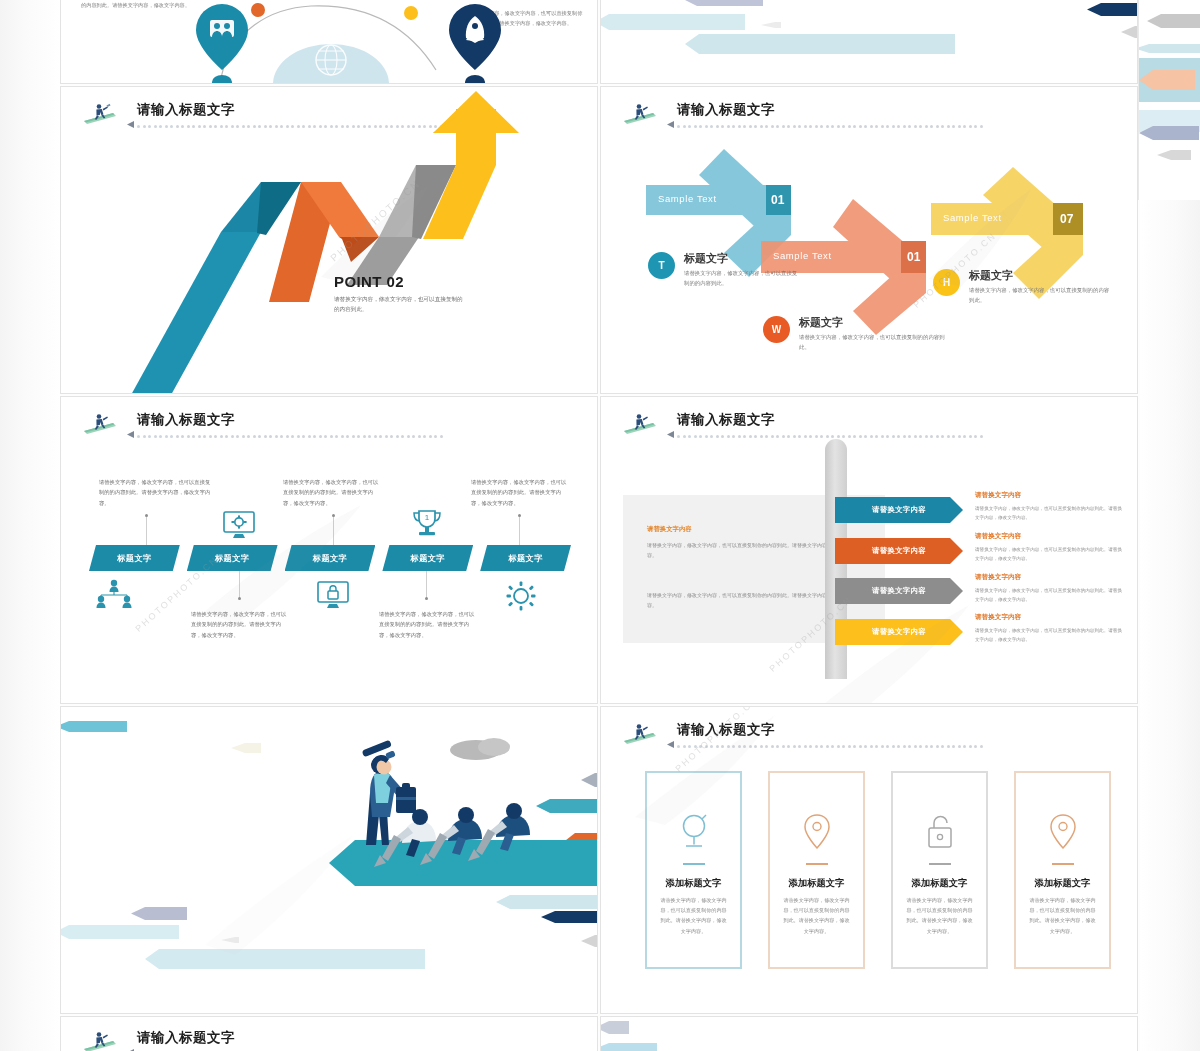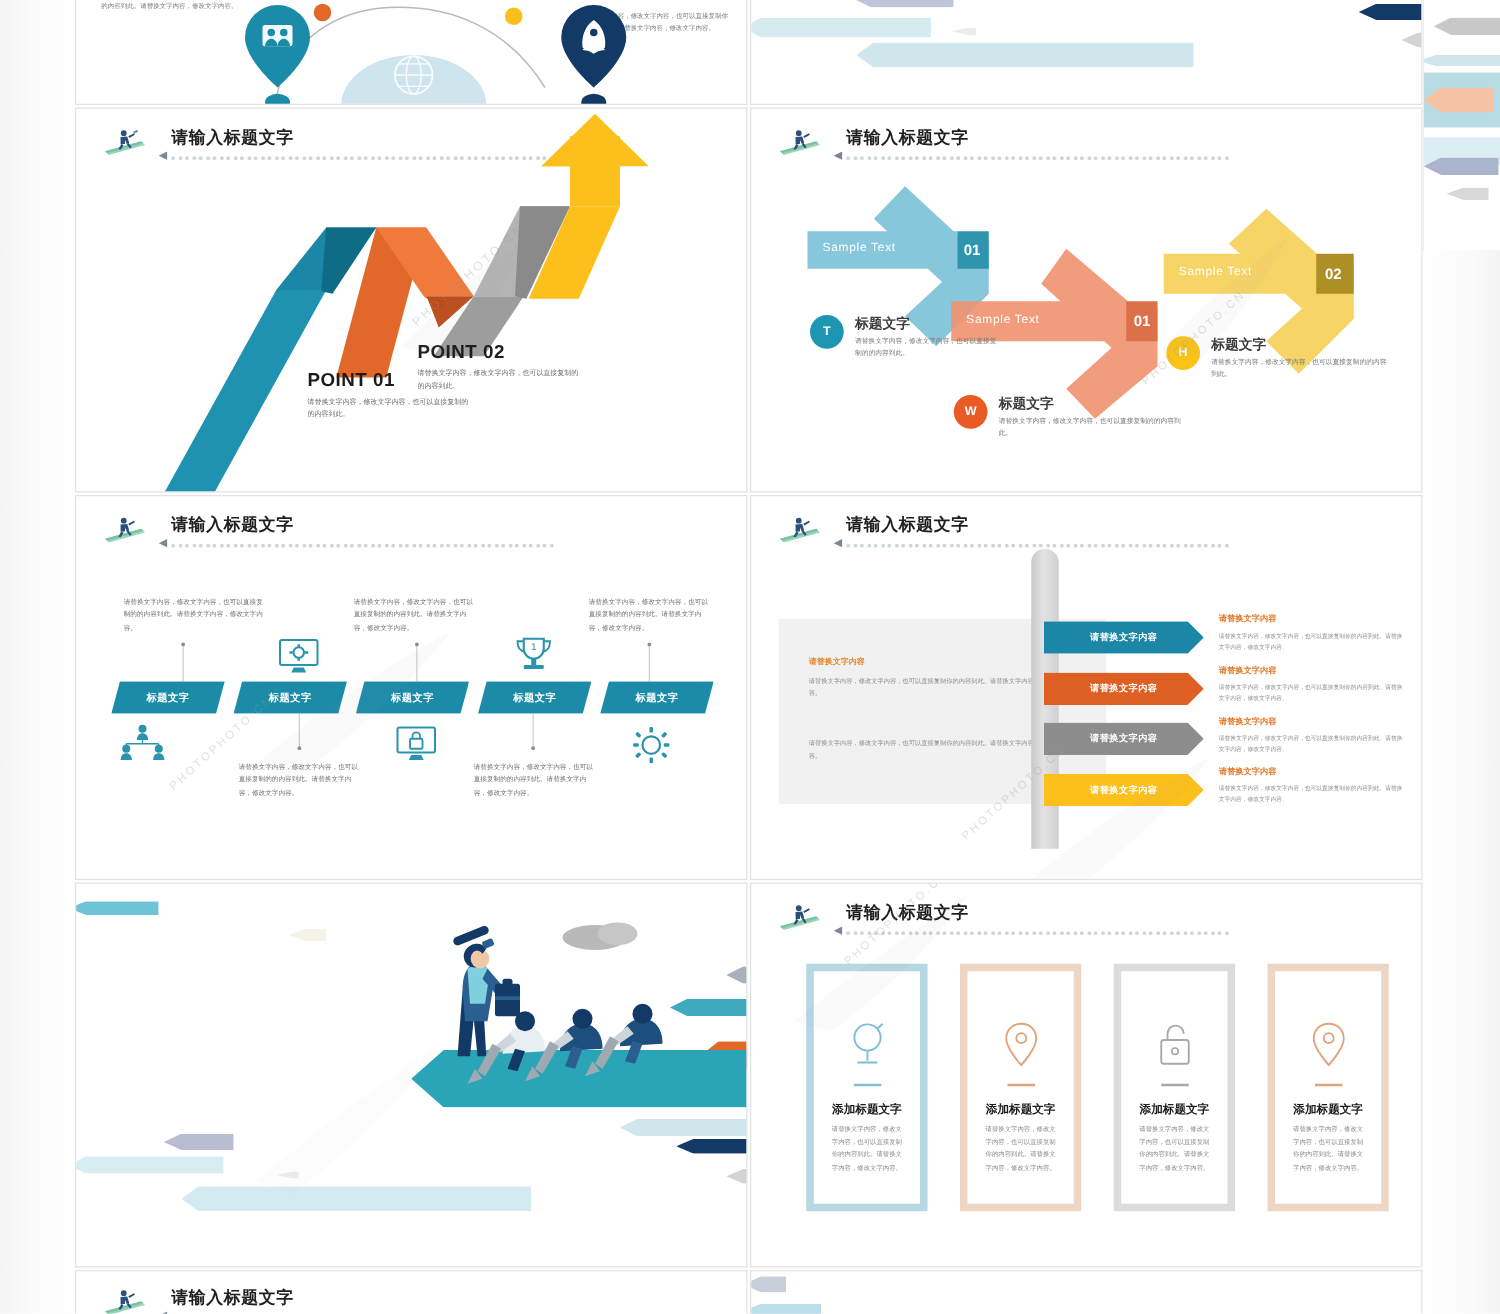--- a/index.html
+++ b/index.html
@@ -80,21 +80,21 @@
 
   
   .part{ position:absolute; left:40px; top:132px; display:flex; align-items:baseline; gap:16px;}
   .part .pno{ font-size:27px; font-weight:bold; color:#e2792a; letter-spacing:.5px;}
   .part .psub{ font-size:19px; font-weight:bold; color:#153a5b; letter-spacing:2px;}
   .bgArrow{ position:absolute; clip-path:polygon(26px 0,100% 0,100% 100%,26px 100%,0 50%); }
   .plainArrow{ position:absolute; clip-path:polygon(14px 0,100% 0,100% 100%,14px 100%,0 50%); }
 
   
   .cards{ position:absolute; left:28px; top:64px; width:482px; height:198px; display:flex; gap:10px;}
-  .card{ flex:1; border:6px solid #a21caf; background:#fff; position:relative;margin-left:16px;}
+  .card{ flex:1; border:2px solid #a21caf; background:#fff; position:relative;margin-left:16px;}
   .card .cico{ position:absolute; left:0; right:0; top:38px; height:42px; display:flex;align-items:center;justify-content:center;}
   .card .cdash{ position:absolute; left:50%; transform:translateX(-50%); top:90px; width:22px; height:1.6px;}
   .card .ch{ position:absolute; left:0;right:0; top:104px; text-align:center; font-size:9.3px; font-weight:bold; color:#1d1d1d;}
   .card .cp{ position:absolute; left:13px; right:13px; top:122px; font-size:5.1px; line-height:2.0; color:#8a8a8a; text-align:center;}
   .wmTxt{ position:absolute; color:#9a9a9a; font-size:11px; letter-spacing:2.2px;
      transform:rotate(-42deg); opacity:.30; pointer-events:none; white-space:nowrap;}
   .wmGlyph{ position:absolute; opacity:.17; pointer-events:none;}
 
   
   .previewPane{ position:absolute; left:1138px; top:0; width:62px; height:200px;
@@ -252,24 +252,20 @@
             <polygon points="318,150 358,150 395,78 355,78" fill="#b4b4b4"></polygon>
             <polygon points="355,78 395,78 360,152 351,150" fill="#8a8a8a"></polygon>
 
             <polygon points="395,78 435,78 402,152 362,152" fill="#fcbf1b"></polygon>
             <polygon points="395,78 435,78 435,22 395,22" fill="#fcbf1b"></polygon>
             <polygon points="372,46 458,46 415,4" fill="#fcbf1b"></polygon>
             <polygon points="372,46 395,46 395,30" fill="#fcbf1b"></polygon>
           </svg>
         </div>
 
-        <div class="pt" style="left:185px;top:209px;">
-          <div class="pn">POINT 01</div>
-          <div class="pd">请替换文字内容，修改文字内容，也可以直接复制的的内容到此。</div>
-        </div>
         <div class="pt" style="left:273px;top:186px;">
           <div class="pn">POINT 02</div>
           <div class="pd">请替换文字内容，修改文字内容，也可以直接复制的的内容到此。</div>
         </div>
 
         <svg class="wmGlyph" style="left:250px;top:90px;" width="130" height="120" viewBox="0 0 130 120">
           <path d="M10 100 C40 70 70 40 118 8 C104 36 76 74 44 108 Z" fill="#9b9b9b" opacity=".35"></path>
         </svg>
         <div class="wmTxt" style="left:256px;top:128px;font-size:10px;">PHOTOPHOTO.CN</div>
       </div>
@@ -371,21 +367,21 @@
             <polygon points="482,122 412,186 438,212 482,168" fill="#f6d15a"></polygon>
             <polygon points="452,116 482,116 482,148 452,148" fill="#a88613"></polygon>
           </g>
         </svg>
 
         <div class="arrLabel" style="left:57px;top:106px;">Sample Text</div>
         <div class="arrNum" style="left:170px;top:106px;">01</div>
         <div class="arrLabel" style="left:172px;top:163px;">Sample Text</div>
         <div class="arrNum" style="left:306px;top:163px;">01</div>
         <div class="arrLabel" style="left:342px;top:125px;">Sample Text</div>
-        <div class="arrNum" style="left:459px;top:125px;">02</div>
+        <div class="arrNum" style="left:459px;top:125px;">07</div>
 
         <div class="bull" style="left:47px;top:165px;">
           <div class="circ" style="background:#1e96b3;">T</div>
           <div class="bt">标题文字</div>
           <div class="bd">请替换文字内容，修改文字内容，也可以直接复制的的内容到此。</div>
         </div>
         <div class="bull" style="left:162px;top:229px;">
           <div class="circ" style="background:#e95b25;">W</div>
           <div class="bt">标题文字</div>
           <div class="bd" style="width:146px;">请替换文字内容，修改文字内容，也可以直接复制的的内容到此。</div>

